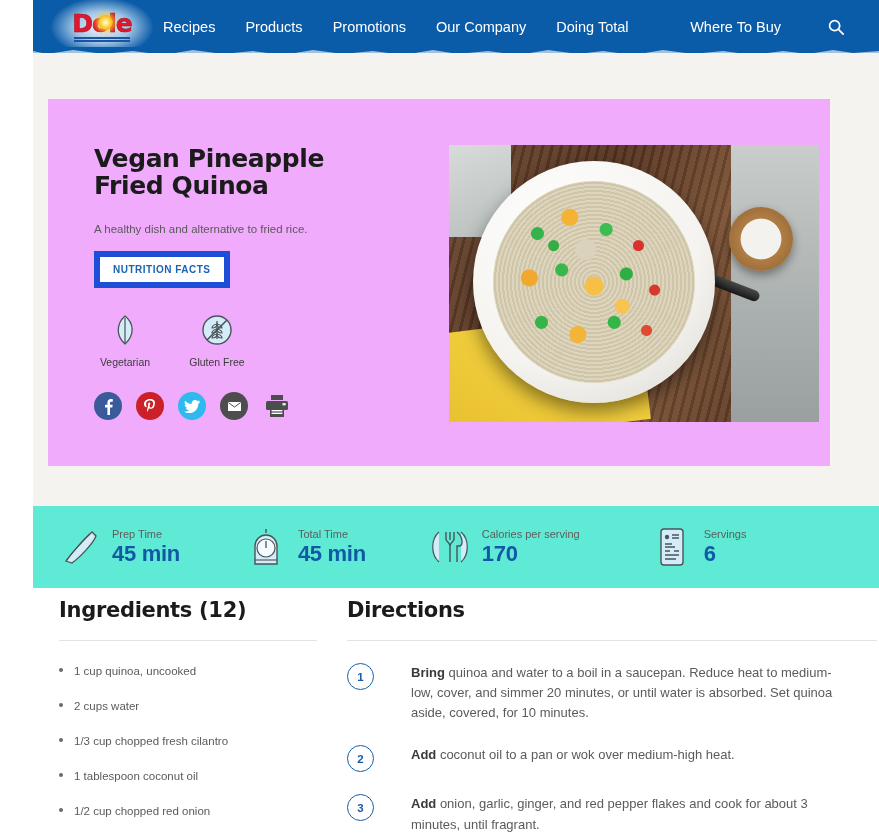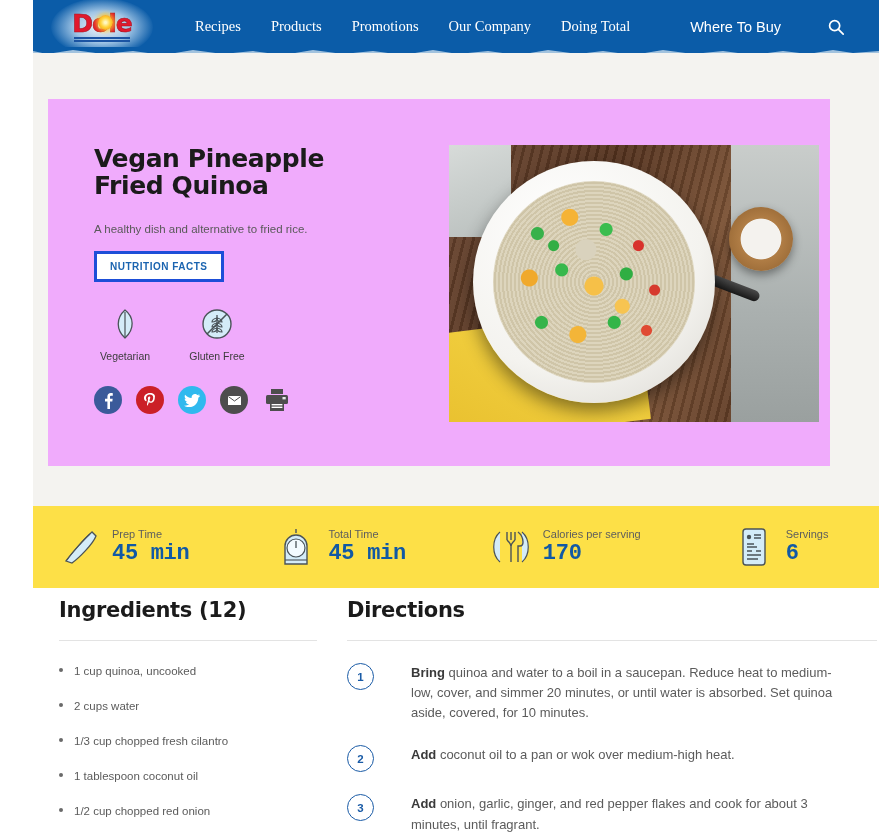--- a/index.html
+++ b/index.html
@@ -39,21 +39,21 @@
     position: absolute; left: 26px; top: 4px; width: 15px; height: 15px;
     border-radius: 50%;
     background: radial-gradient(circle, #fff7c0 10%, #ffd33a 45%, #f7a81b 75%, #f08a12 100%);
     box-shadow: 0 0 4px 2px rgba(255,200,40,0.8);
   }
   .logo-bars { margin-top: 1px; }
   .logo-bar { height: 2px; background: #1b54a3; margin: 1px auto; }
   .logo-bar.b1 { width: 56px; }
   .logo-bar.b2 { width: 56px; }
 
-  .nav { display: flex; align-items: flex-start; margin-left: 52px; font-family: Liberation Serif, serif; }
+  .nav { display: flex; align-items: flex-start; margin-left: 20px; }
   .nav a {
     color: #ffffff; text-decoration: none; font-size: 14.5px;
     margin-right: 30px; white-space: nowrap;
   }
   .nav-right { margin-left: auto; display:flex; align-items:center; padding-right: 34px;}
   .nav-right a { color:#fff; text-decoration:none; font-size:14.5px; margin-right: 46px; white-space:nowrap;}
   .search-icon { display:block; width:18px; height:18px; }
 
   
   .torn {
@@ -78,21 +78,21 @@
   .recipe-title {
     font-family:"DejaVu Sans", sans-serif;
     font-size: 25px; line-height: 1.08; font-weight: bold;
     color:#1b1b1b; letter-spacing:-0.4px; max-width: 290px;
   }
   .recipe-sub {
     margin-top: 22px; font-size: 11.5px; color:#595959; line-height:1.4;
   }
   .nutrition-btn {
     display:inline-block; margin-top: 14px;
-    border: 3px solid #1d4ed8; background:#fff;
+    border: 6px solid #1d4ed8; background:#fff;
     color:#1b64b0; font-size:10px; font-weight:bold; letter-spacing:0.5px;
     padding: 7px 13px; cursor:pointer;
   }
   .badges { display:flex; margin-top: 22px; gap: 30px; }
   .badge { width: 62px; text-align:center; }
   .badge-icon { height: 40px; display:flex; align-items:center; justify-content:center;}
   .badge-label { font-size: 10.5px; color:#3c3c3c; margin-top: 6px; }
   .socials { display:flex; align-items:center; gap: 14px; margin-top: 24px; }
   .soc {
     width: 28px; height:28px; border-radius:50%;
@@ -175,28 +175,28 @@
   .hero .saltbowl {
     position:absolute; right:26px; top:62px; width:64px; height:64px;
     border-radius:50%;
     background: radial-gradient(circle at 50% 50%, #f4f2ee 0 44%, #b07d45 46%, #8d5f2e 100%);
     box-shadow: 0 4px 10px rgba(0,0,0,0.4);
   }
 
   
   .stats {
     position:absolute; left:33px; top:506px; width:846px; height:82px;
-    background:#fde047; display:flex; align-items:center;gap:21px;
+    background:#5eead4; display:flex; align-items:center;
   }
   .stat { display:flex; align-items:center; }
   .stat .ic { width:44px; height:46px; display:flex; align-items:center; justify-content:center; }
   .stat .txt { margin-left: 10px; }
   .stat .lbl { font-size:11px; color:#5d5d5d; }
   .stat .val {
-    font-family:Liberation Mono, monospace;
+    font-family:Liberation Sans, sans-serif;
     font-size: 22px; font-weight:bold; color:#1159a5; margin-top:1px; letter-spacing:-0.3px;
   }
   .s1 { margin-left: 25px; }
   .s2 { margin-left: 64px; }
   .s3 { margin-left: 62px; }
   .s4 { margin-left: 70px; }
 
   
   .content { position:absolute; left:33px; top:598px; width:846px; }
   .cols { display:flex; padding-left: 26px; }

